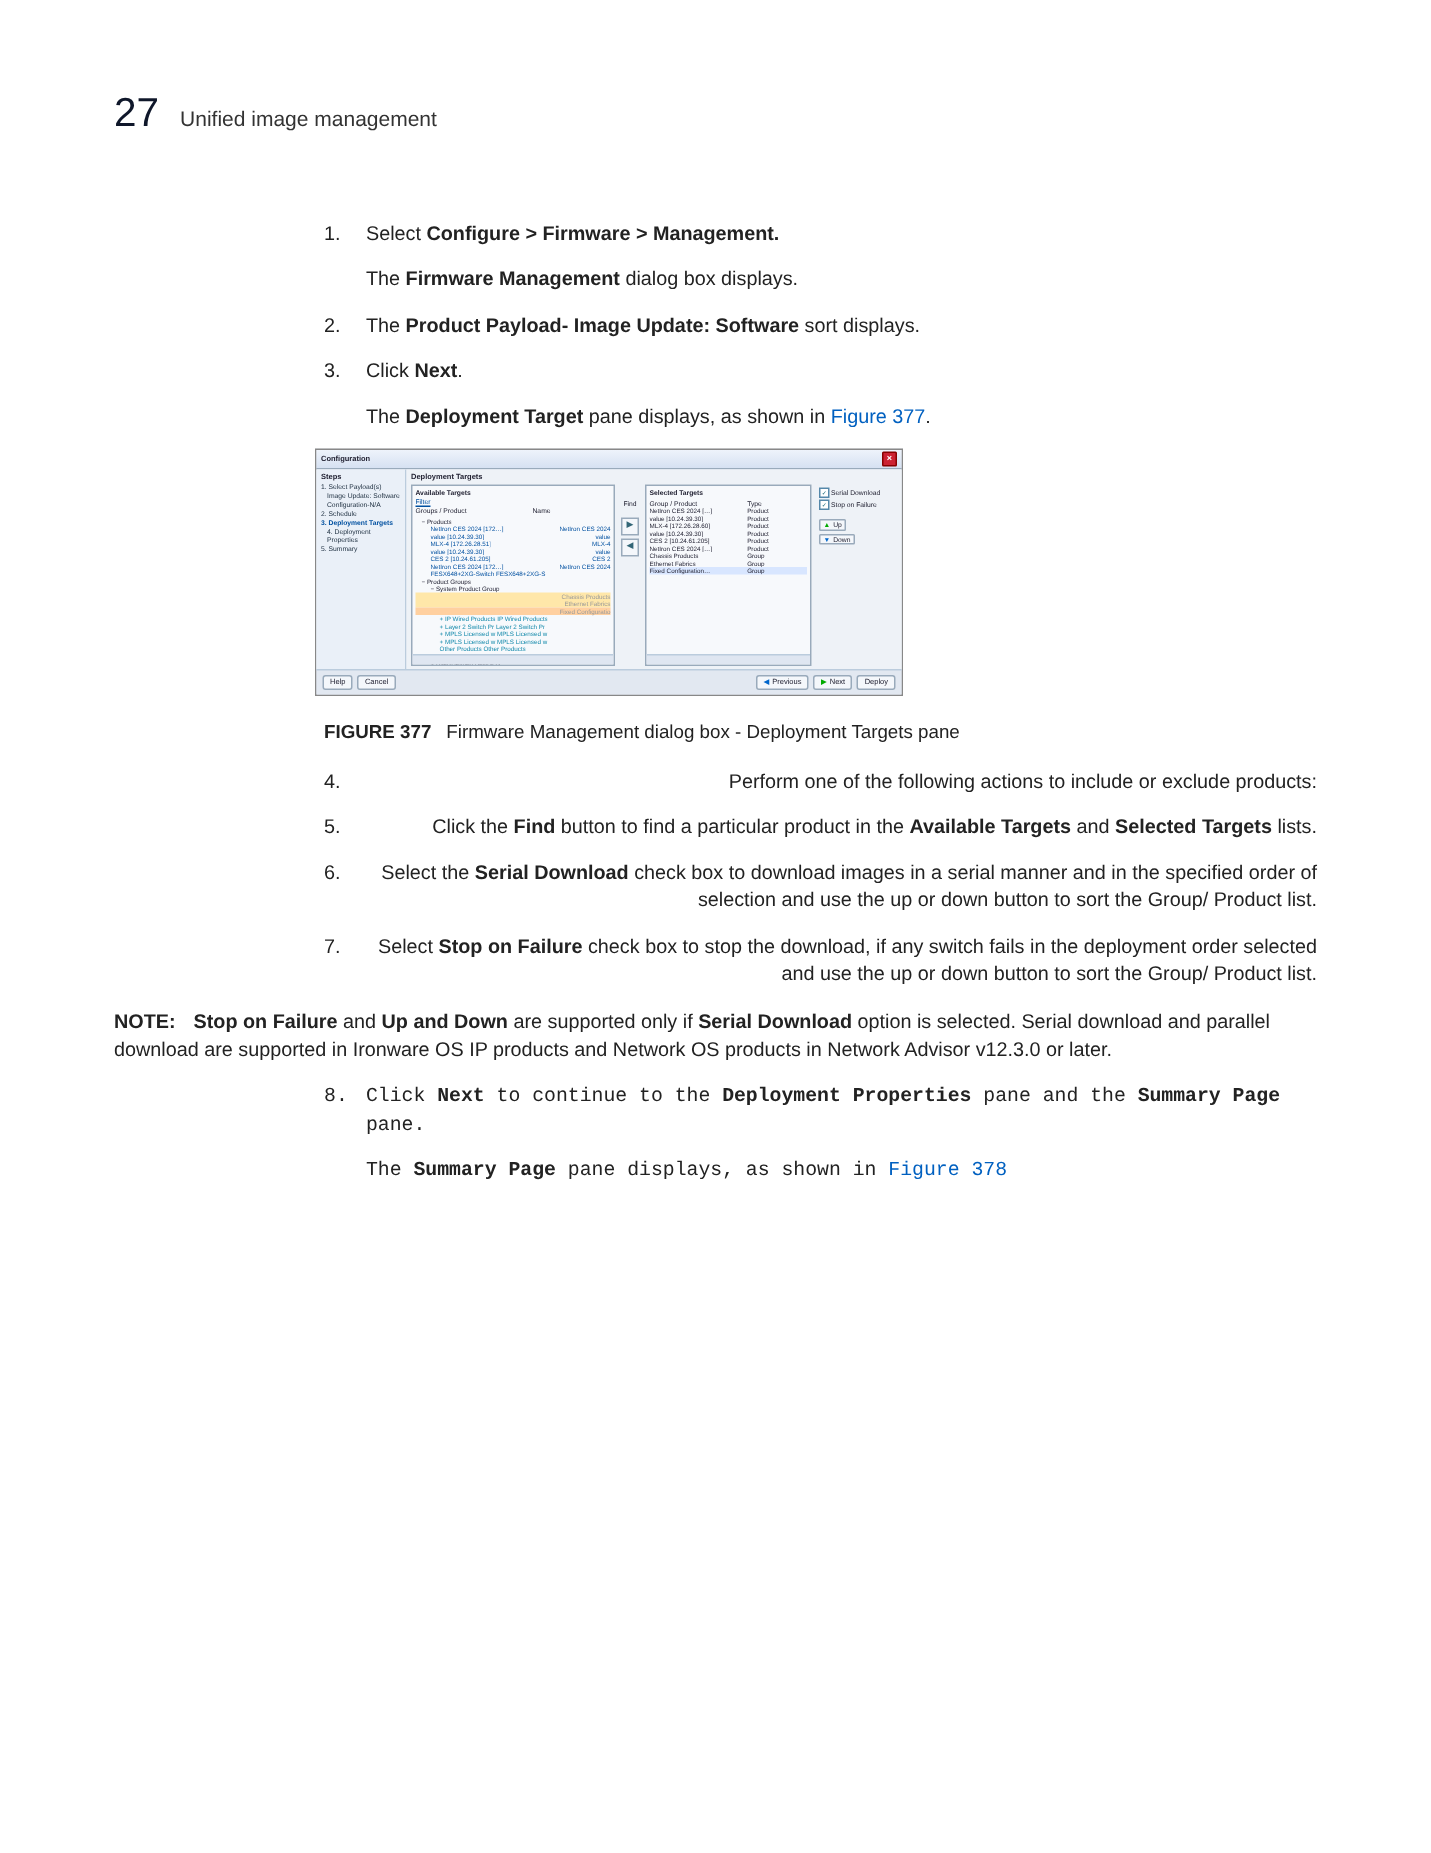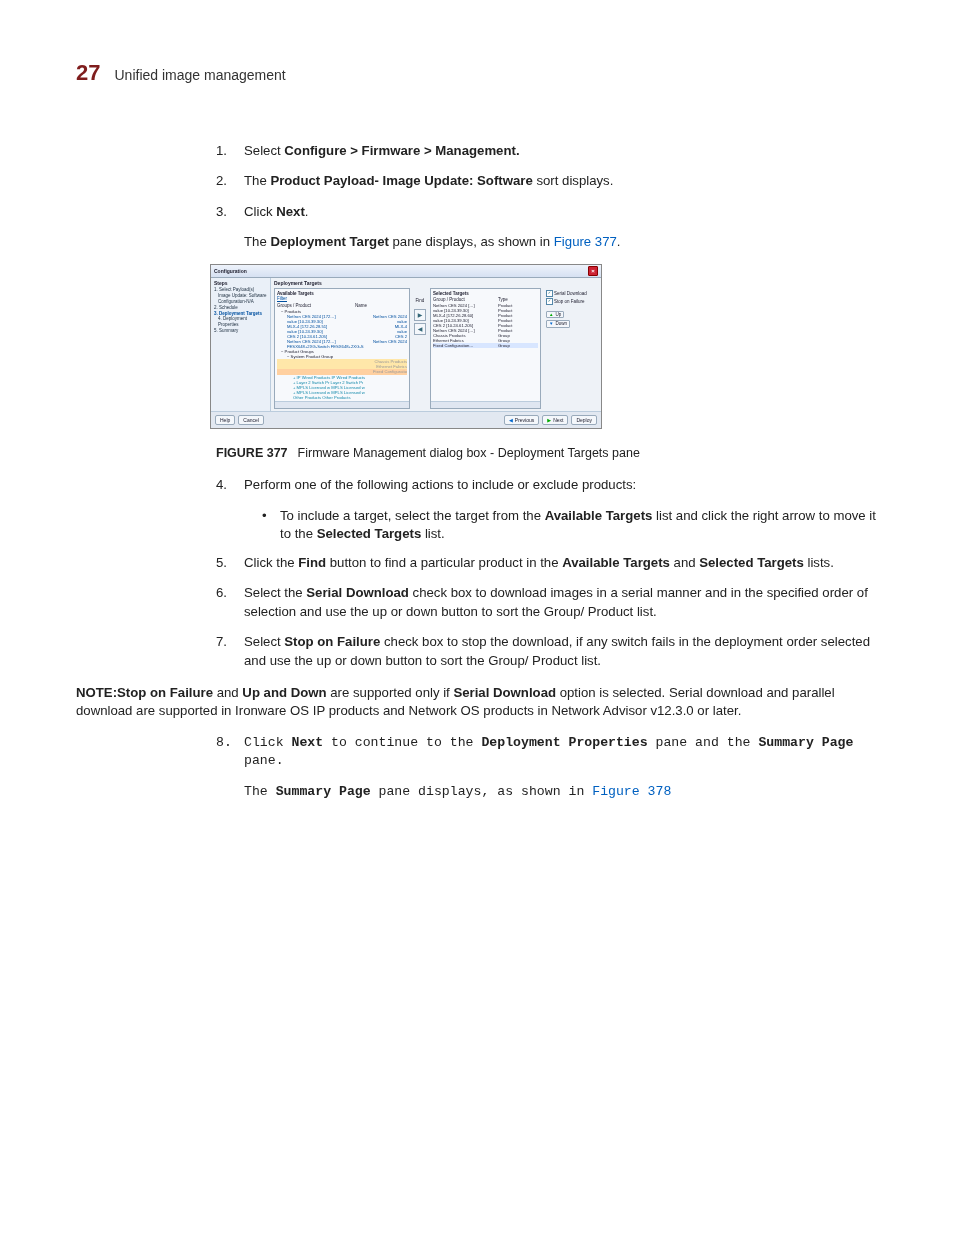--- a/index.html
+++ b/index.html
@@ -16,23 +16,23 @@
     padding: 60px 76px 60px 76px;
     position: relative;
   }
   .hdr {
     display: flex;
     align-items: baseline;
     gap: 14px;
     margin-bottom: 56px;
   }
   .hdr .num {
-    font-size: 22px;
-    font-weight: 700;
-    color: #7f1d1d;
+    font-size: 27px;
+    font-weight: 400;
+    color: #0f172a;
     font-family: "Helvetica Neue", Arial, sans-serif;
   }
   .hdr .ttl {
     font-size: 14px;
     color: #333;
   }
   .content {
     margin-left: 140px;
     margin-right: 0px;
     font-size: 13.2px;
@@ -192,20 +192,23 @@
     <span class="num">27</span>
     <span class="ttl">Unified image management</span>
   </div>
 
   <div class="content">
     <ol class="steps" start="1">
 
       <li>
         <p>
           <span>Select </span><span class="b">Configure &gt; Firmware &gt; Management.</span>
+        </p>
+        <p>
+          <span>The </span><span class="b">Firmware Management</span><span> dialog box displays.</span>
         </p>
       </li>
 
       <li>
         <p>
           <span>The </span><span class="b">Product Payload- Image Update: Software</span><span> sort displays.</span>
         </p>
       </li>
 
       <li>
@@ -421,28 +424,25 @@
             <span>Next</span>
           </span>
         <span class="dbtn">Deploy</span>
       </div>
     </div>
 
     <div class="figcap">
       <span class="capnum">FIGURE 377</span><span class="captext">Firmware Management dialog box - Deployment Targets pane</span>
     </div>
 
-    <ol class="steps" start="4" style="counter-reset: step 3;">
+    <ol class="steps" start="4" style="counter-reset: step 3; text-align: right;">
 
       <li>
         <p>Perform one of the following actions to include or exclude products:</p>
         <ul class="bullets">
-          <li>
-            <span>To include a target, select the target from the </span><span class="b">Available Targets</span><span> list and click the right arrow to move it to the </span><span class="b">Selected Targets</span><span> list.</span>
-          </li>
         </ul>
       </li>
 
       <li>
         <p>
           <span>Click the </span><span class="b">Find</span><span> button to find a particular product in the </span><span class="b">Available Targets</span><span> and </span><span class="b">Selected Targets</span><span> lists.</span>
         </p>
       </li>
 
       <li>
@@ -461,21 +461,21 @@
 
   <div style="margin-left:0; font-size:13.2px; line-height:1.4;">
     
   </div>
 
   <style>
   </style>
 
   <div style="position: relative; font-size: 13.2px; line-height: 1.4; margin-left: 140px; margin-top: 6px; margin-bottom: 12px;">
     <p style="margin-left:-140px;">
-      <span class="b" style="">NOTE:</span><span class="b">Stop on Failure</span><span> and </span><span class="b">Up and Down</span><span> are supported only if </span><span class="b">Serial Download</span><span> option is selected. Serial download and parallel download are supported in Ironware OS IP products and Network OS products in Network Advisor v12.3.0 or later.</span>
+      <span class="b" style="margin-right:12px;">NOTE:</span><span class="b">Stop on Failure</span><span> and </span><span class="b">Up and Down</span><span> are supported only if </span><span class="b">Serial Download</span><span> option is selected. Serial download and parallel download are supported in Ironware OS IP products and Network OS products in Network Advisor v12.3.0 or later.</span>
     </p>
   </div>
     <div class="content">
     <ol class="steps" style="counter-reset: step 7;">
 
       <li>
         <p>
           <span>Click </span><span class="b">Next</span><span> to continue to the </span><span class="b">Deployment Properties</span><span> pane and the </span><span class="b">Summary Page</span><span> pane.</span>
         </p>
         <p>

